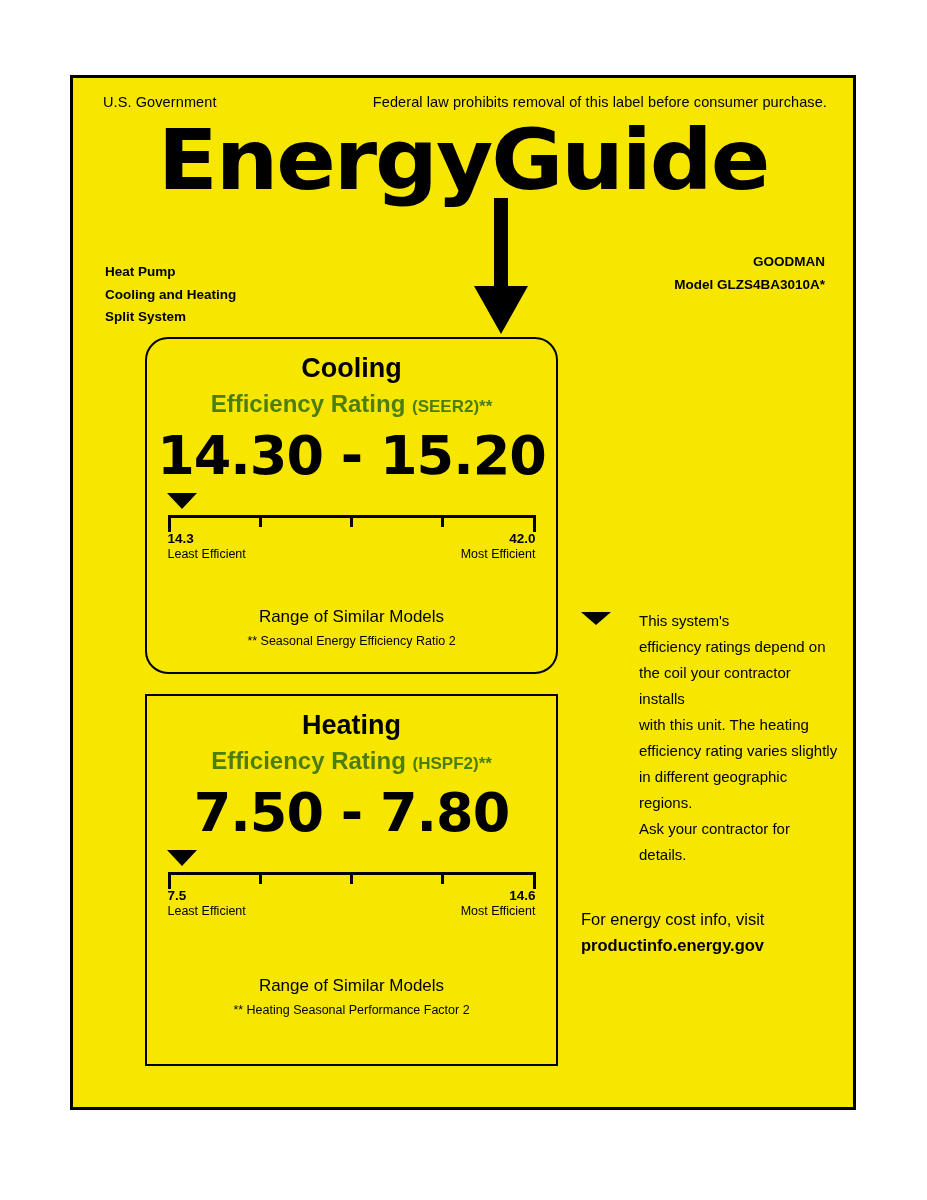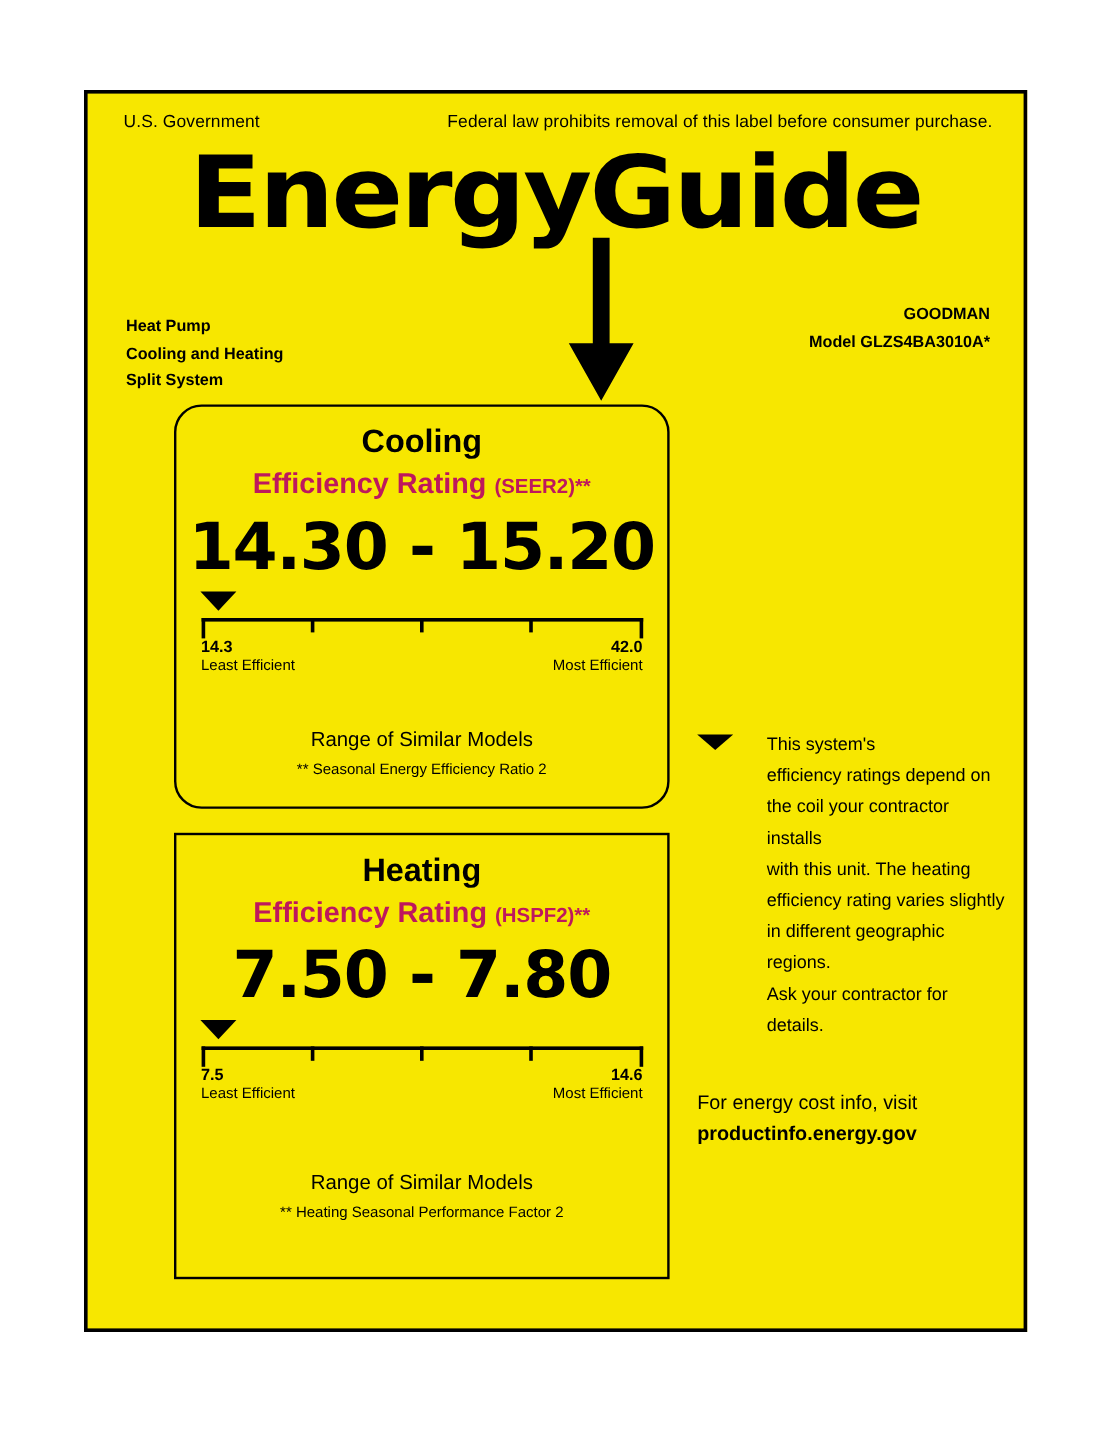--- a/index.html
+++ b/index.html
@@ -114,21 +114,21 @@
     font-size: 27px;
     font-weight: bold;
     margin-top: 14px;
     color: #000;
   }
   .panel-sub {
     text-align: center;
     font-size: 24px;
     font-weight: bold;
     margin-top: 6px;
-    color: #be185d;
+    color: #4d7c0f;
     white-space: nowrap;
   }
   .panel-sub .small {
     font-size: 17px;
   }
   .panel-value {
     text-align: center;
     font-size: 54px;
     font-weight: bold;
     letter-spacing: -1px;

